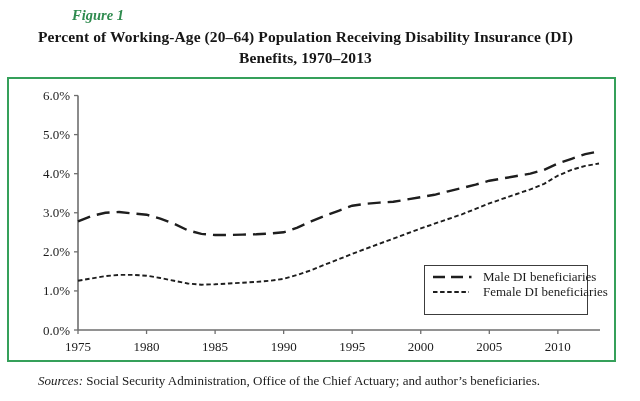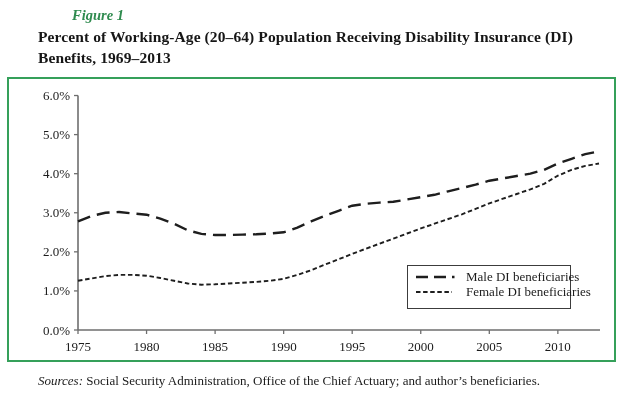--- a/index.html
+++ b/index.html
@@ -12,21 +12,21 @@
 
   .figure-label {
     position: absolute; left: 38px; top: 7px;
     font-size: 14.5px; font-style: italic; font-weight: bold;
     color: var(--accent-green, #2f8b4f);
     margin-left: 34px;
   }
   .figure-title {
     position: absolute; left: 38px; top: 26px;
     font-size: 15.5px; font-weight: bold; color: #161616;
-    line-height: 21px; letter-spacing: 0.1px;
+    line-height: 21px; letter-spacing: 0.1px; text-align: center;
   }
   .figure-title div { white-space: nowrap; }
 
   .chart-box {
     position: absolute; left: 7px; top: 77px;
     width: 605px; height: 281px;
     border: 2px solid var(--box-green, #35a05a);
     background: #ffffff;
   }
   .chart-box svg.plot { position: absolute; left: 0; top: 0; }
@@ -34,45 +34,45 @@
   svg text.tick-label {
     font-family: "Liberation Serif", "DejaVu Serif", serif;
     font-size: 13px; fill: #1b1b1b;
   }
   .axis { stroke: #6e6e6e; stroke-width: 1.6; fill: none; }
   .tick { stroke: #6e6e6e; stroke-width: 1.3; }
   .line-male { fill: none; stroke: #1e1e1e; stroke-width: 2.4; stroke-dasharray: 13 7; }
   .line-female { fill: none; stroke: #1e1e1e; stroke-width: 1.9; stroke-dasharray: 4.5 2.7; }
 
   .legend {
-    position: absolute; left: 398px; top: 186px;
+    position: absolute; left: 415px; top: 186px;
     width: 150px; height: 28px;
     border: 1.3px solid #3c3c3c; background: #ffffff;
-    padding: 3px 5px 11px 7px;
+    padding: 3px 5px 17px 7px;
   }
   .legend-row { display: flex; align-items: center; height: 15px; }
   .legend-row svg { flex: 0 0 auto; margin-right: 5px; }
   .legend-label { font-size: 13px; color: #1b1b1b; white-space: nowrap; }
 
   .sources {
     position: absolute; left: 38px; top: 373px;
     font-size: 13px; color: #1b1b1b; white-space: nowrap;
   }
   .sources .src-label { font-style: italic; font-family: Liberation Serif, serif; }
 </style>
 </head>
 <body>
 
 <div class="page">
 
   <div class="figure-label">Figure 1</div>
 
   <div class="figure-title">
     <div>Percent of Working-Age (20–64) Population Receiving Disability Insurance (DI)</div>
-    <div>Benefits, 1969–2013</div>
+    <div>Benefits, 1970–2013</div>
   </div>
 
   <div class="chart-box">
     <svg class="plot" id="plot" width="605" height="281" viewBox="0 0 605 281">
         <line x1="69" y1="16.52000000000001" x2="69" y2="251" class="axis"></line>
         <line x1="69" y1="251" x2="591" y2="251" class="axis"></line>
         <line x1="65" y1="251" x2="69" y2="251" class="tick"></line>
         <text x="61" y="255.5" text-anchor="end" class="tick-label">0.0%</text>
         <line x1="65" y1="211.92000000000002" x2="69" y2="211.92000000000002" class="tick"></line>
         <text x="61" y="216.42000000000002" text-anchor="end" class="tick-label">1.0%</text>

